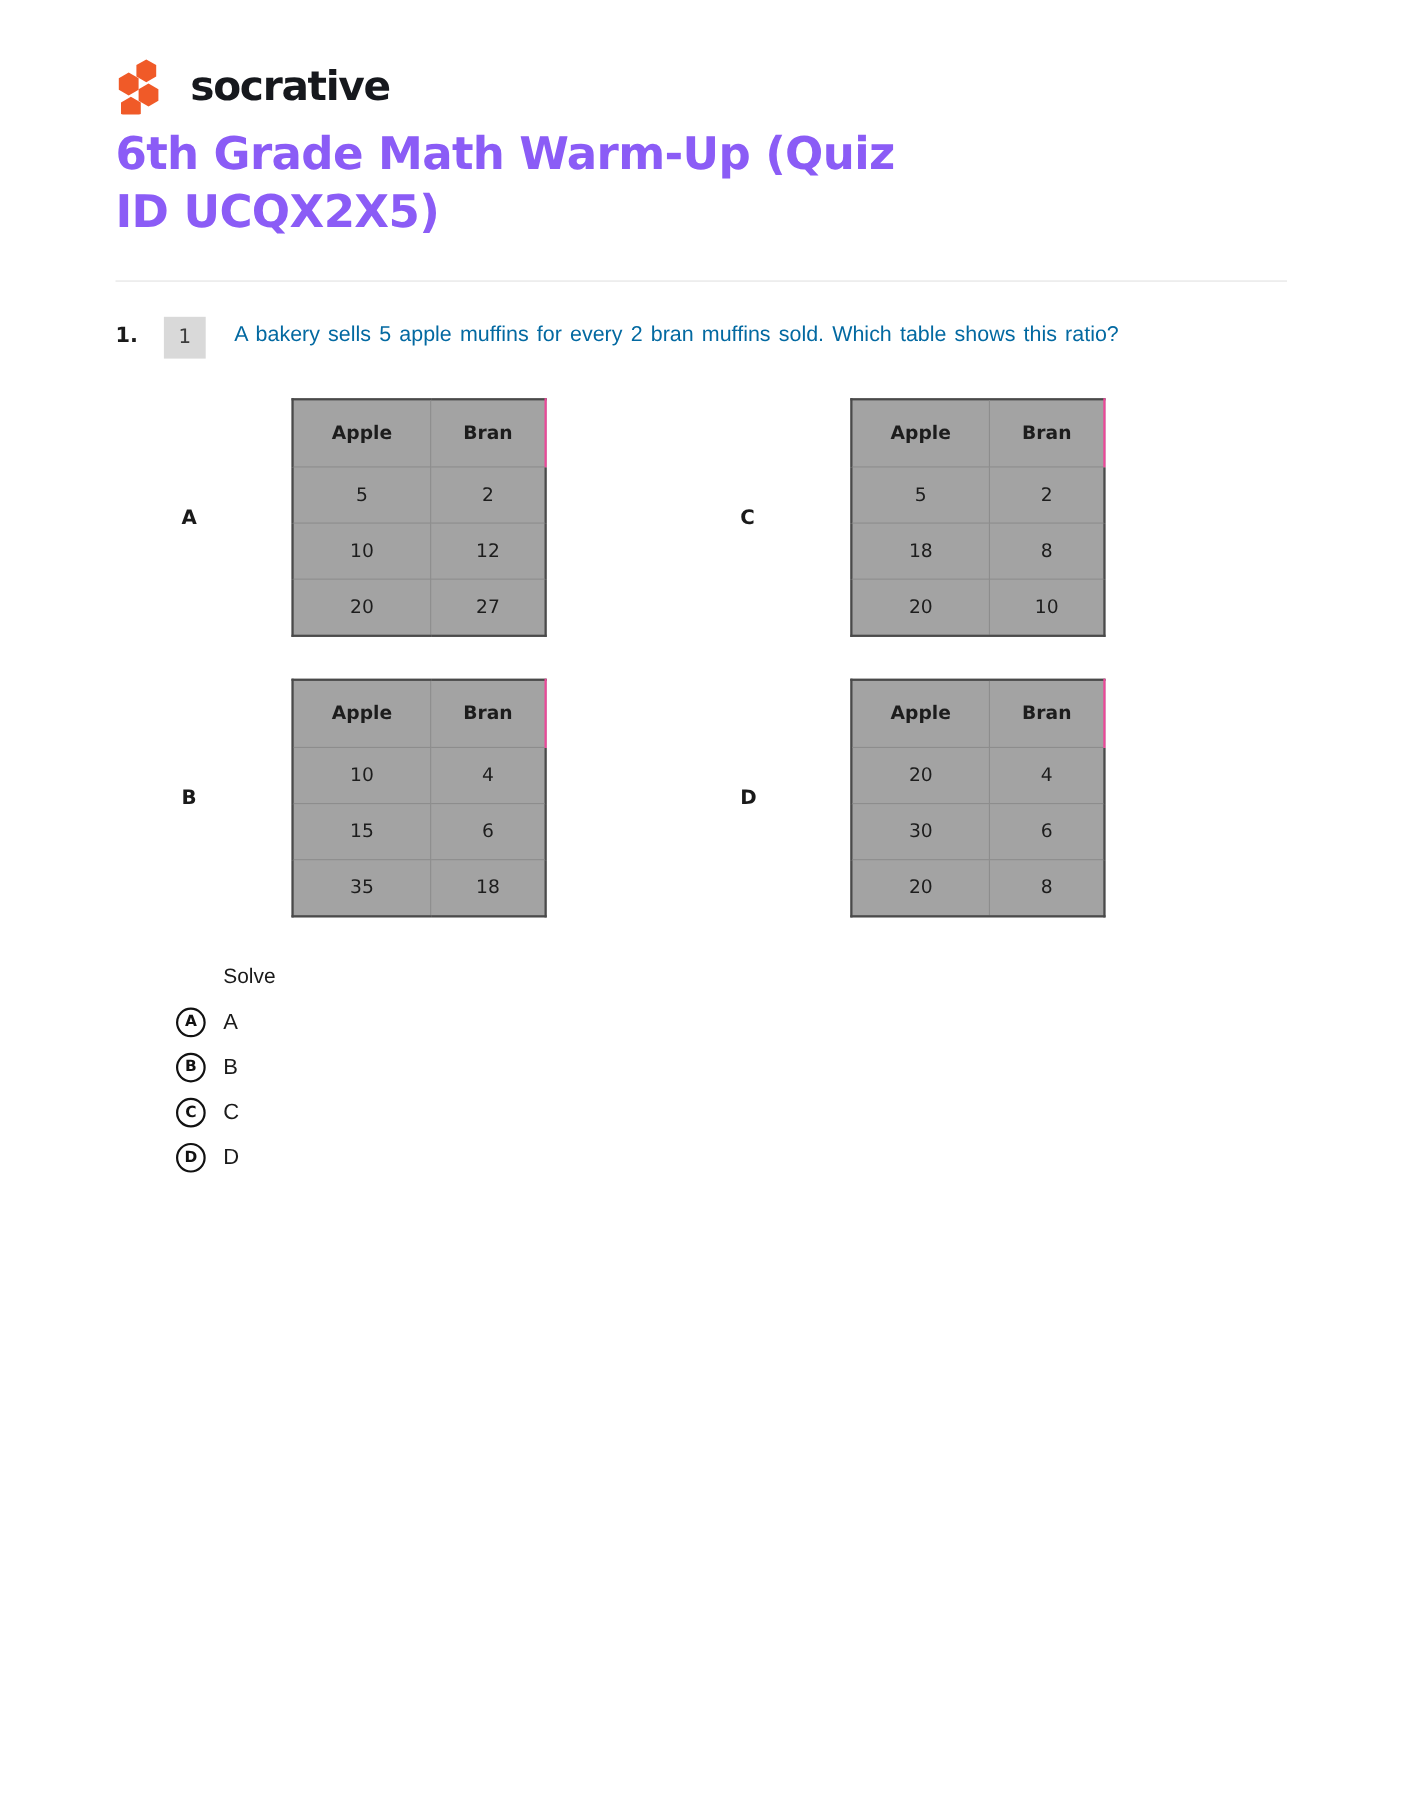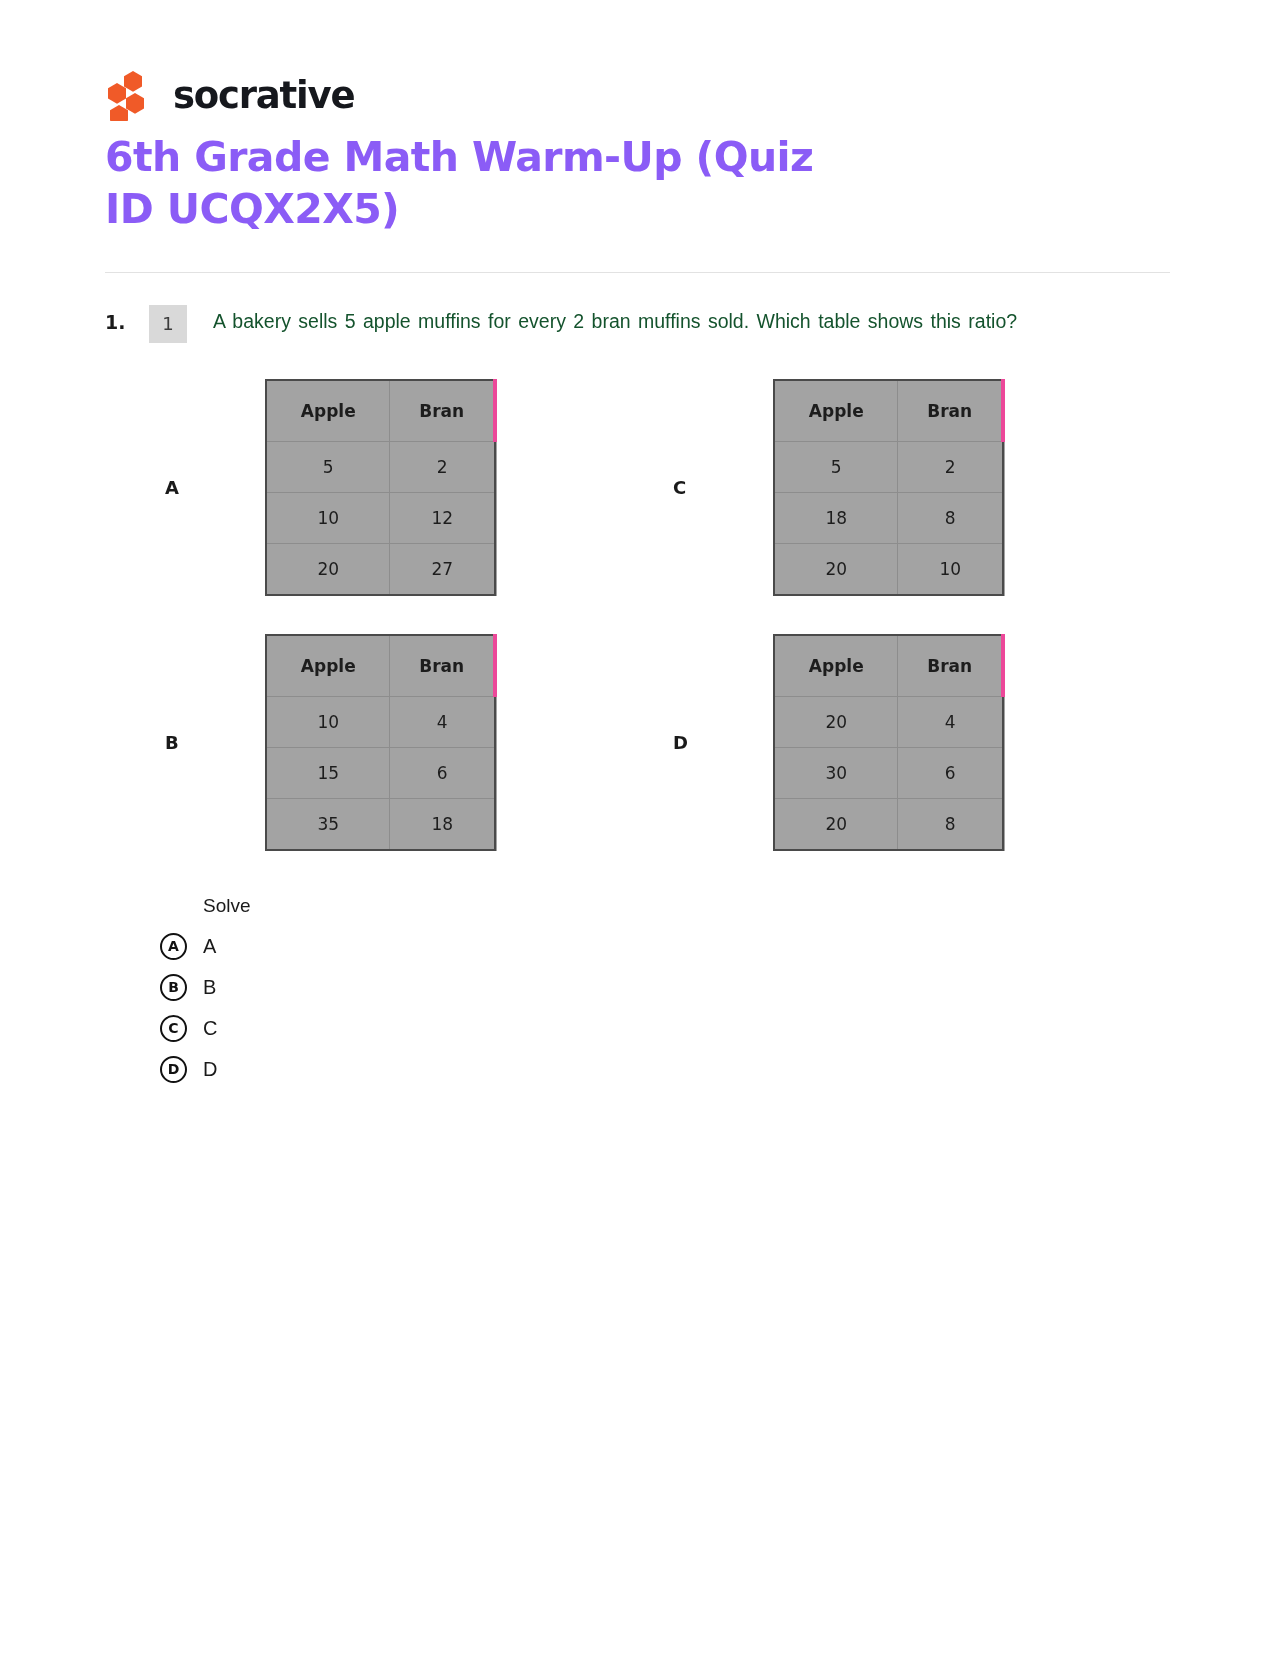--- a/index.html
+++ b/index.html
@@ -20,21 +20,21 @@
     position: relative;
     width: 1275px;
     height: 1653px;
     box-sizing: border-box;
     padding: 0;
   }
 
   
   .header {
     position: relative;
-    padding: 55px 105px 0 105px;
+    padding: 38px 105px 0 105px;
     display: flex;
     justify-content: space-between;
     align-items: flex-start;
   }
 
   .brand {
     display: flex;
     align-items: center;
     gap: 16px;
     margin-top: 14px;
@@ -130,21 +130,21 @@
     align-items: center;
     justify-content: center;
     flex: 0 0 38px;
     margin-top: 4px;
     font-family: "DejaVu Sans", sans-serif;
   }
   .q-text {
     margin-left: 26px;
     font-size: 19.5px;
     line-height: 1.5;
-    color: #14532d;
+    color: #0369a1;
     text-align: justify;
     max-width: 825px;
     padding-top: 6px;
     word-spacing: 2px;
   }
 
   
   .tables-area {
     margin-top: 36px;
     padding-left: 105px;
@@ -187,21 +187,21 @@
     color: #1d1d1d;
   }
   table.ratio th {
     font-size: 17px;
     font-weight: 700;
     height: 58px;
     border-top: 2px solid #4a4a4a;
     border-bottom: 1px solid #8d8d8d;
   }
   table.ratio th:first-child { border-left: 2px solid #4a4a4a; }
-  table.ratio th:last-child  { border-right: 4px solid #ec4899; }
+  table.ratio th:last-child  { border-right: 2px solid #ec4899; }
   table.ratio td {
     font-size: 17px;
     font-weight: 400;
     height: 48px;
   }
   table.ratio td:first-child { border-left: 2px solid #4a4a4a; }
   table.ratio td:last-child  { border-right: 2px solid #4a4a4a; }
   table.ratio tr:last-child td { border-bottom: 2px solid #4a4a4a; }
 
   .tables-row.bottom {

